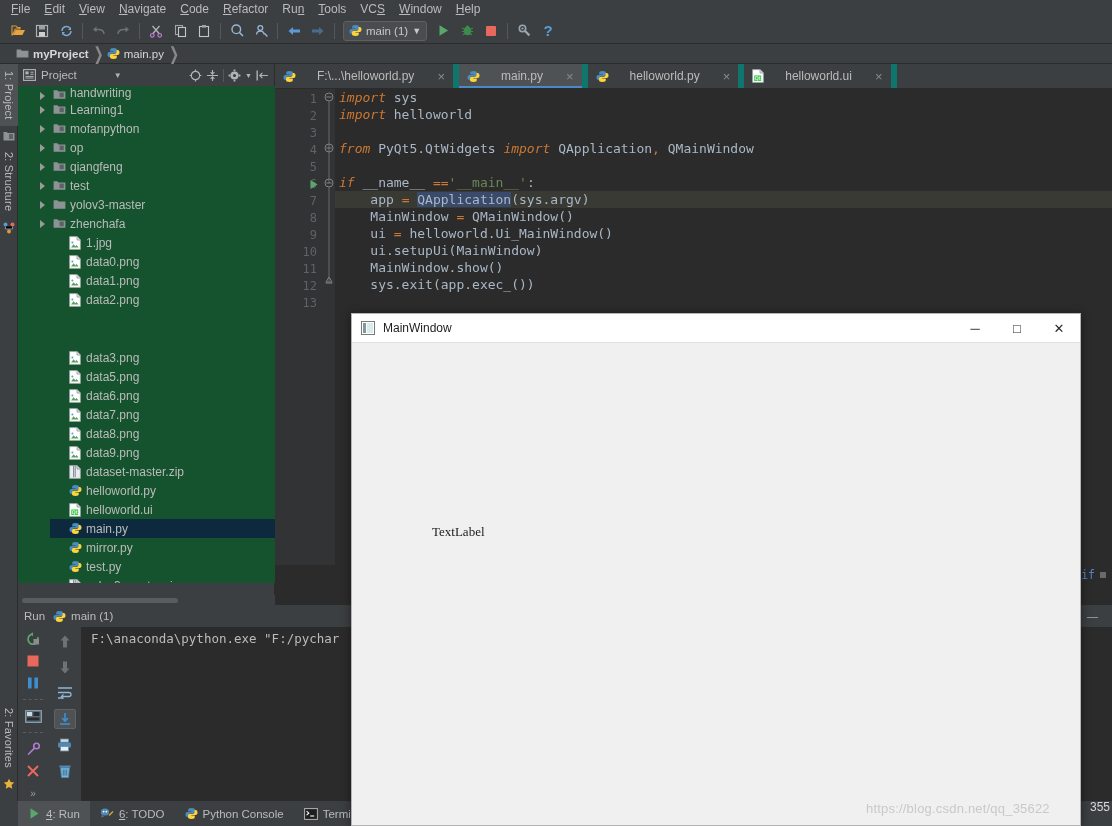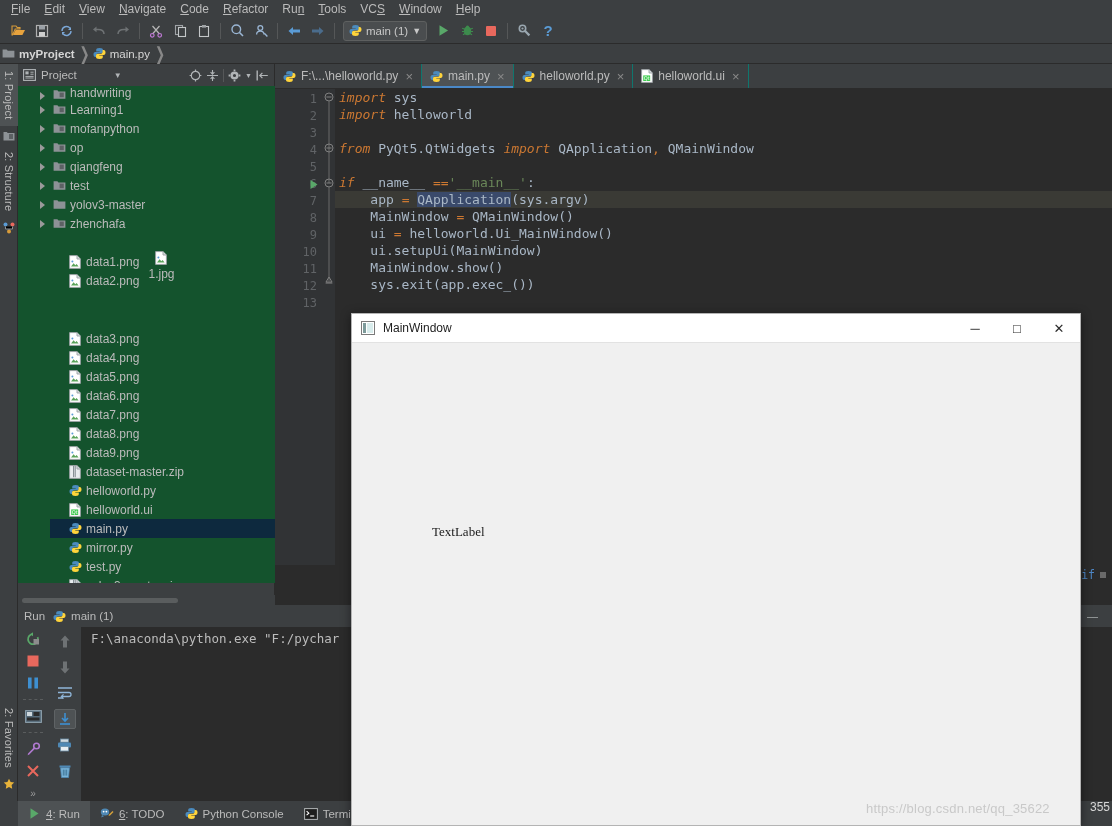--- a/index.html
+++ b/index.html
@@ -37,21 +37,21 @@
   
   #run-config {
     height: 20px; background: #4a4d4f; border: 1px solid #5e6060; border-radius: 3px;
     display: flex; align-items: center; padding: 0 5px; margin: 0 4px; gap: 4px;
     color: #c8c8c8; font-size: 11.5px;
   }
 
   
   #navbar {
     position: absolute; left: 0; top: 44px; width: 1112px; height: 20px;
-    background: #3c3f41; display: flex; align-items: center; padding-left: 2px;
+    background: #3c3f41; display: flex; align-items: center; padding-left: 16px;
     font-size: 11.5px; border-bottom: 1px solid #2b2b2b;
   }
   .crumb { display: flex; align-items: center; gap: 4px; color: #d6d6d6; }
   .crumb-sep {
     margin: 0 3px 0 5px; color: #888; font-size: 12px;
     transform: scaleY(1.5); display: inline-block;
   }
   .crumb.bold { font-weight: bold; }
 
   
@@ -108,23 +108,23 @@
   
   #editor-area {
     position: absolute; left: 275px; top: 64px; width: 837px; height: 541px;
     background: #2b2b2b;
   }
   #tabs {
     height: 25px; background: #3c3f41; display: flex; align-items: stretch;
     border-bottom: 1px solid #2b2b2b;
   }
   .etab {
-    display: flex; align-items: center; gap: 5px; padding: 0 8px;
+    display: flex; align-items: center; gap: 21px; padding: 0 8px;
     font-size: 12px; color: #bbbbbb; cursor: default; position: relative;
-    border-right: 1px solid #0f766e;
+    border-right: 6px solid #0f766e;
   }
   .etab.active { background: #4e5254; }
   .etab.active::after {
     content: ""; position: absolute; left: 0; right: 0; bottom: 0; height: 2px;
     background: #4a88c7;
   }
   .etab .x { color: #8a8a8a; font-size: 13px; margin-left: 2px; }
 
   #code-wrap {
     position: absolute; left: 0; top: 25px; width: 837px; height: 496px;
@@ -568,21 +568,21 @@
           <span class="tw-arrow"></span>
         </span>
         <span class="ticon">
           <svg width="13" height="11" viewBox="0 0 13 11">
             <path d="M0.6 9.8V1.2h3.8l1.1 1.3h6.9v7.3z" fill="#8d9296"></path>
             <rect x="6.6" y="3.6" width="4.2" height="4.6" fill="#5c6164"></rect>
           </svg>
         </span>
         <span class="tlabel">zhenchafa</span>
       </div>
-      <div class="tnode" style="margin-left: 32px; flex-direction: column;">
+      <div class="tnode" style="margin-left: 32px;">
         <span class="tw"></span>
         <span class="ticon">
           <svg width="12" height="14" viewBox="0 0 12 14">
             <path d="M0.6 0.6h7.4l3.4 3.4v9.4H0.6z" fill="#ffffff" stroke="#9aa0a4" stroke-width=".9"></path>
             <path d="M8 0.6V4h3.4" fill="#d8dcde" stroke="#9aa0a4" stroke-width=".9"></path>
             <path d="M2 11.5l2.6-3.2 1.7 2 1.3-1.4 2 2.6z" fill="#5aa35a"></path>
             <circle cx="3.4" cy="6.4" r="1" fill="#5a9bd5"></circle>
           </svg>
         </span>
         <span class="tlabel">1.jpg</span>
@@ -590,57 +590,57 @@
       <div class="tnode" style="margin-left: 32px;">
         <span class="tw"></span>
         <span class="ticon">
           <svg width="12" height="14" viewBox="0 0 12 14">
             <path d="M0.6 0.6h7.4l3.4 3.4v9.4H0.6z" fill="#ffffff" stroke="#9aa0a4" stroke-width=".9"></path>
             <path d="M8 0.6V4h3.4" fill="#d8dcde" stroke="#9aa0a4" stroke-width=".9"></path>
             <path d="M2 11.5l2.6-3.2 1.7 2 1.3-1.4 2 2.6z" fill="#5aa35a"></path>
             <circle cx="3.4" cy="6.4" r="1" fill="#5a9bd5"></circle>
           </svg>
         </span>
-        <span class="tlabel">data1.png</span>
+        <span class="tlabel">data0.png</span>
       </div>
       <div class="tnode" style="margin-left: 32px;">
         <span class="tw"></span>
         <span class="ticon">
           <svg width="12" height="14" viewBox="0 0 12 14">
             <path d="M0.6 0.6h7.4l3.4 3.4v9.4H0.6z" fill="#ffffff" stroke="#9aa0a4" stroke-width=".9"></path>
             <path d="M8 0.6V4h3.4" fill="#d8dcde" stroke="#9aa0a4" stroke-width=".9"></path>
             <path d="M2 11.5l2.6-3.2 1.7 2 1.3-1.4 2 2.6z" fill="#5aa35a"></path>
             <circle cx="3.4" cy="6.4" r="1" fill="#5a9bd5"></circle>
           </svg>
         </span>
-        <span class="tlabel">data2.png</span>
-      </div>
-      <div class="tnode" style="margin-left: 32px; margin-top: 39px;">
+        <span class="tlabel">data1.png</span>
+      </div>
+      <div class="tnode" style="margin-left: 32px;">
         <span class="tw"></span>
         <span class="ticon">
           <svg width="12" height="14" viewBox="0 0 12 14">
             <path d="M0.6 0.6h7.4l3.4 3.4v9.4H0.6z" fill="#ffffff" stroke="#9aa0a4" stroke-width=".9"></path>
             <path d="M8 0.6V4h3.4" fill="#d8dcde" stroke="#9aa0a4" stroke-width=".9"></path>
             <path d="M2 11.5l2.6-3.2 1.7 2 1.3-1.4 2 2.6z" fill="#5aa35a"></path>
             <circle cx="3.4" cy="6.4" r="1" fill="#5a9bd5"></circle>
           </svg>
         </span>
-        <span class="tlabel">data3.png</span>
-      </div>
-      <div class="tnode" style="margin-left: 32px;">
+        <span class="tlabel">data2.png</span>
+      </div>
+      <div class="tnode" style="margin-left: 32px; margin-top: 39px;">
         <span class="tw"></span>
         <span class="ticon">
           <svg width="12" height="14" viewBox="0 0 12 14">
             <path d="M0.6 0.6h7.4l3.4 3.4v9.4H0.6z" fill="#ffffff" stroke="#9aa0a4" stroke-width=".9"></path>
             <path d="M8 0.6V4h3.4" fill="#d8dcde" stroke="#9aa0a4" stroke-width=".9"></path>
             <path d="M2 11.5l2.6-3.2 1.7 2 1.3-1.4 2 2.6z" fill="#5aa35a"></path>
             <circle cx="3.4" cy="6.4" r="1" fill="#5a9bd5"></circle>
           </svg>
         </span>
-        <span class="tlabel">data4.png</span>
+        <span class="tlabel">data3.png</span>
       </div>
       <div class="tnode" style="margin-left: 32px;">
         <span class="tw"></span>
         <span class="ticon">
           <svg width="12" height="14" viewBox="0 0 12 14">
             <path d="M0.6 0.6h7.4l3.4 3.4v9.4H0.6z" fill="#ffffff" stroke="#9aa0a4" stroke-width=".9"></path>
             <path d="M8 0.6V4h3.4" fill="#d8dcde" stroke="#9aa0a4" stroke-width=".9"></path>
             <path d="M2 11.5l2.6-3.2 1.7 2 1.3-1.4 2 2.6z" fill="#5aa35a"></path>
             <circle cx="3.4" cy="6.4" r="1" fill="#5a9bd5"></circle>
           </svg>

